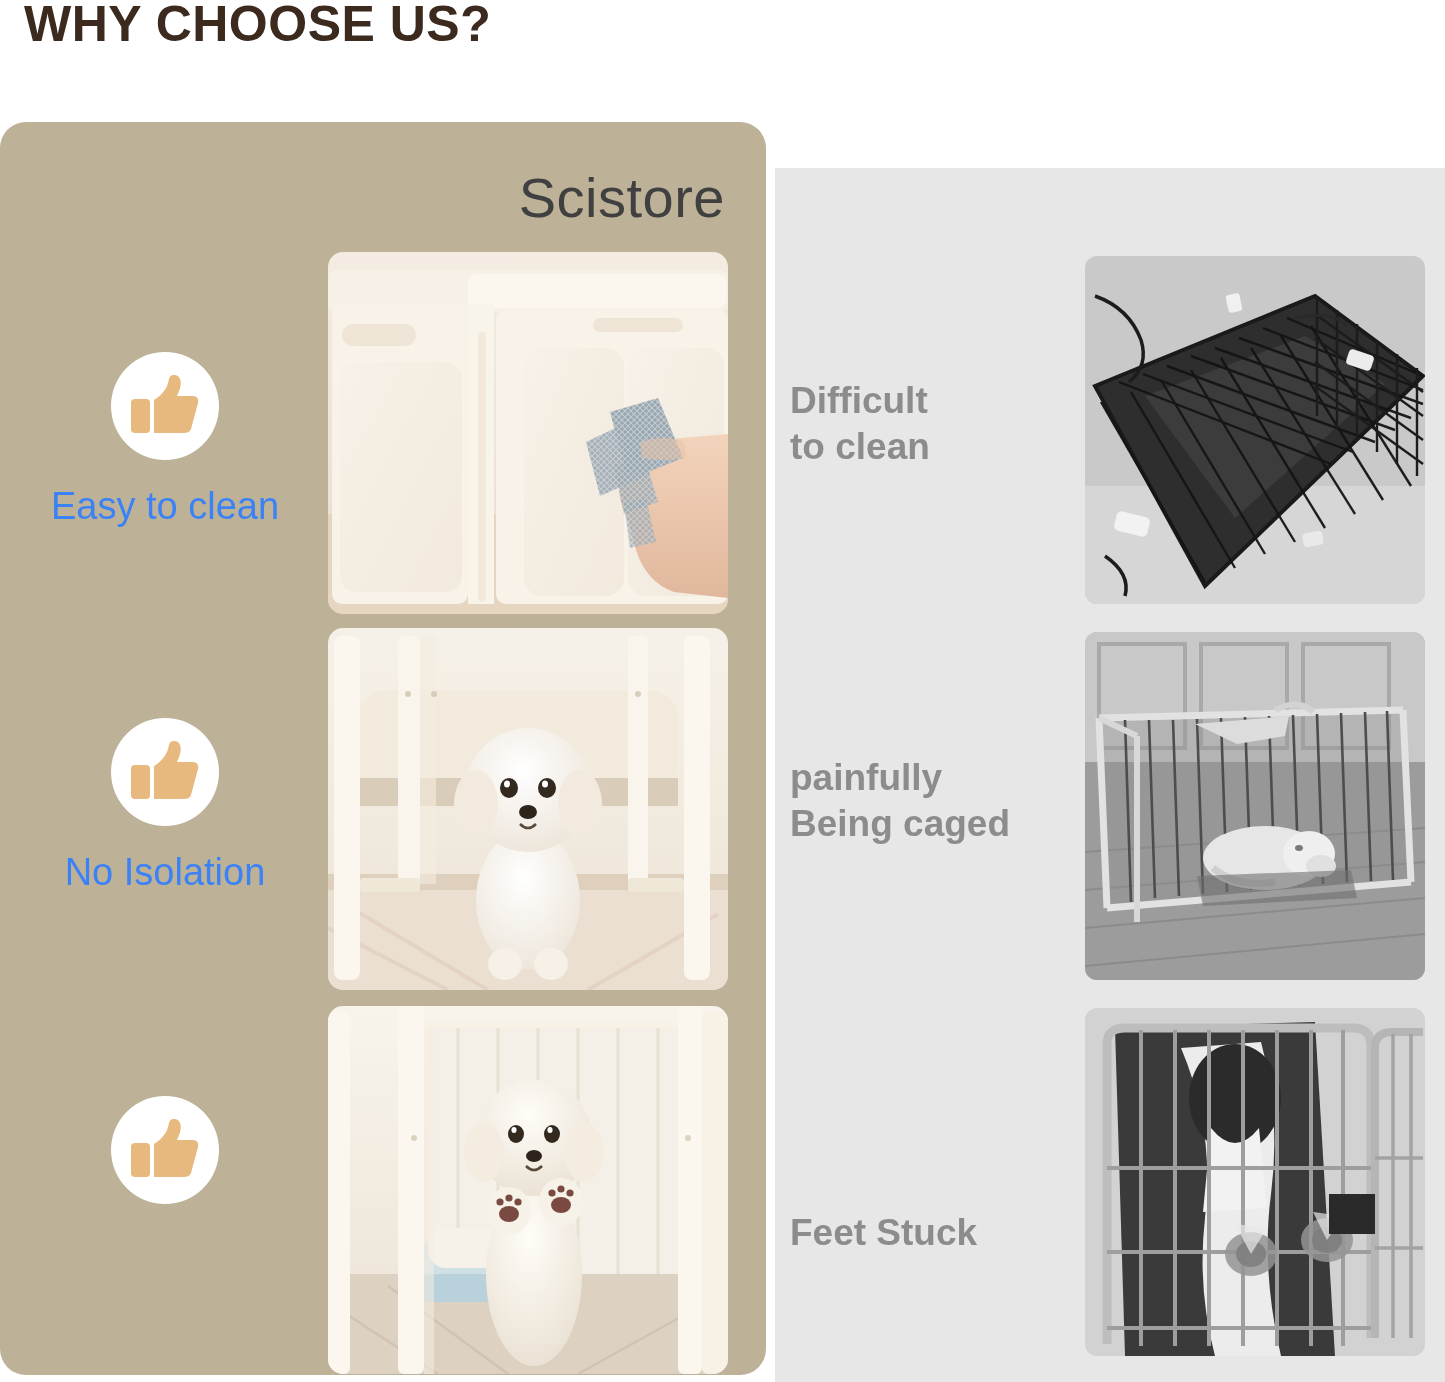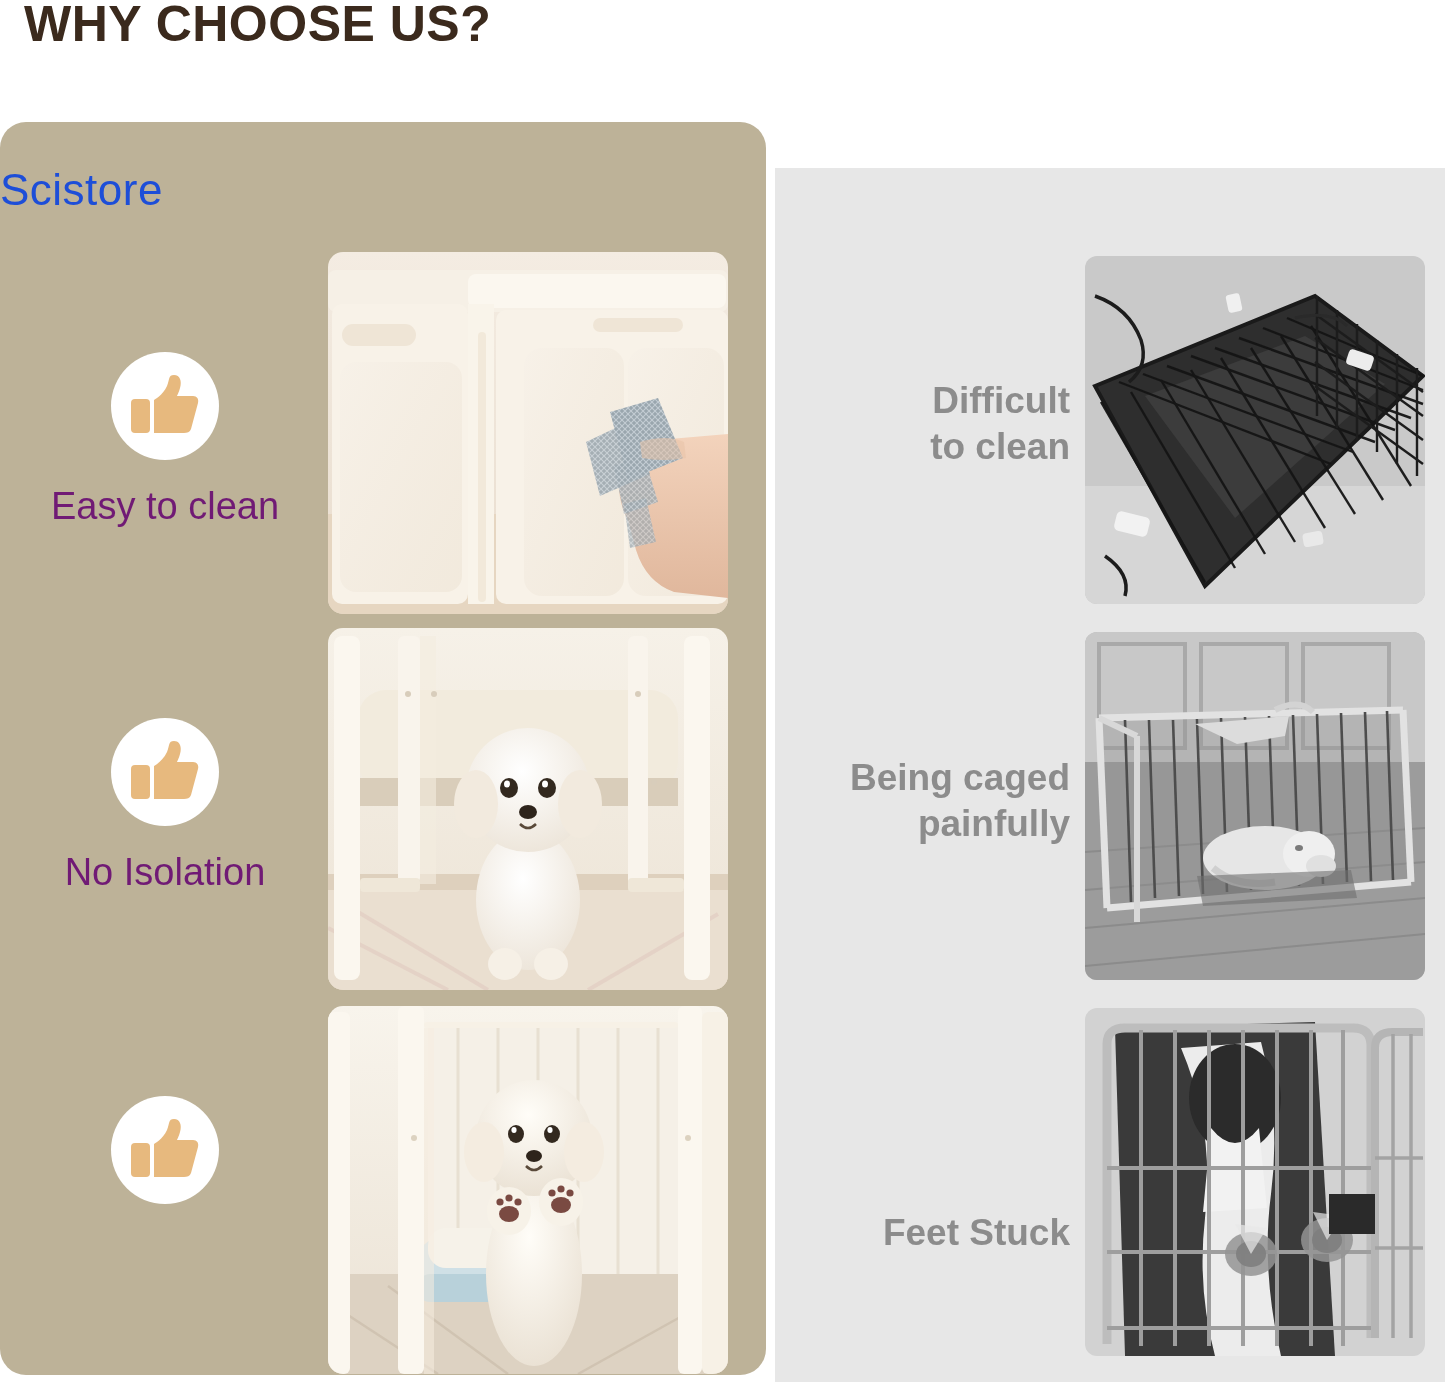--- a/index.html
+++ b/index.html
@@ -38,23 +38,23 @@
     width:670px; height:1214px;
     background:#e7e7e7;
     z-index:0;
   }
 
   
   .brand {
     position:absolute;
     left:0; top:165px;
     width:725px;
-    text-align:left;
-    font-size:44px;
-    color:#1d4ed8;
+    text-align:right;
+    font-size:56px;
+    color:#404040;
     letter-spacing:0.5px;
     z-index:3;
   }
 
   
   .feature {
     position:absolute;
     left:10px;
     width:310px;
     z-index:3;
@@ -70,21 +70,21 @@
     background:#ffffff;
     margin:0 auto 26px auto;
     display:flex;
     align-items:center;
     justify-content:center;
   }
   .icon-circle svg { display:block; }
 
   .feature-label {
     font-size:38px;
-    color:#701a75;
+    color:#3b82f6;
     line-height:1.1;
     white-space:nowrap;
   }
 
   
   .photo {
     position:absolute;
     border-radius:15px;
     overflow:hidden;
     z-index:3;
@@ -105,21 +105,21 @@
   }
   .pb-1 { top:256px; }
   .pb-2 { top:632px; }
   .pb-3 { top:1008px; }
 
   
   .bad-label {
     position:absolute;
     width:280px;
     left:790px;
-    text-align:right;
+    text-align:left;
     font-size:37px;
     font-weight:bold;
     color:#8c8c8c;
     line-height:1.25;
     z-index:3;
   }
   .bl-1 { top:378px; }
   .bl-2 { top:755px; }
   .bl-3 { top:1210px; }
 
@@ -332,22 +332,22 @@
     <circle cx="242" cy="187" r="3.6" fill="#7a4a42"></circle>
   </svg>
 </div>
 
 <div class="bad-label bl-1">
   <div>Difficult</div>
   <div>to clean</div>
 </div>
 
 <div class="bad-label bl-2">
+  <div>painfully</div>
   <div>Being caged</div>
-  <div>painfully</div>
 </div>
 
 <div class="bad-label bl-3">
   <div>Feet Stuck</div>
 </div>
 
 <div class="photo-bad pb-1">
   <svg width="340" height="348" viewBox="0 0 340 348">
     <rect width="340" height="348" fill="#c9c9c9"></rect>
     <rect x="0" y="230" width="340" height="118" fill="#d6d6d6"></rect>

